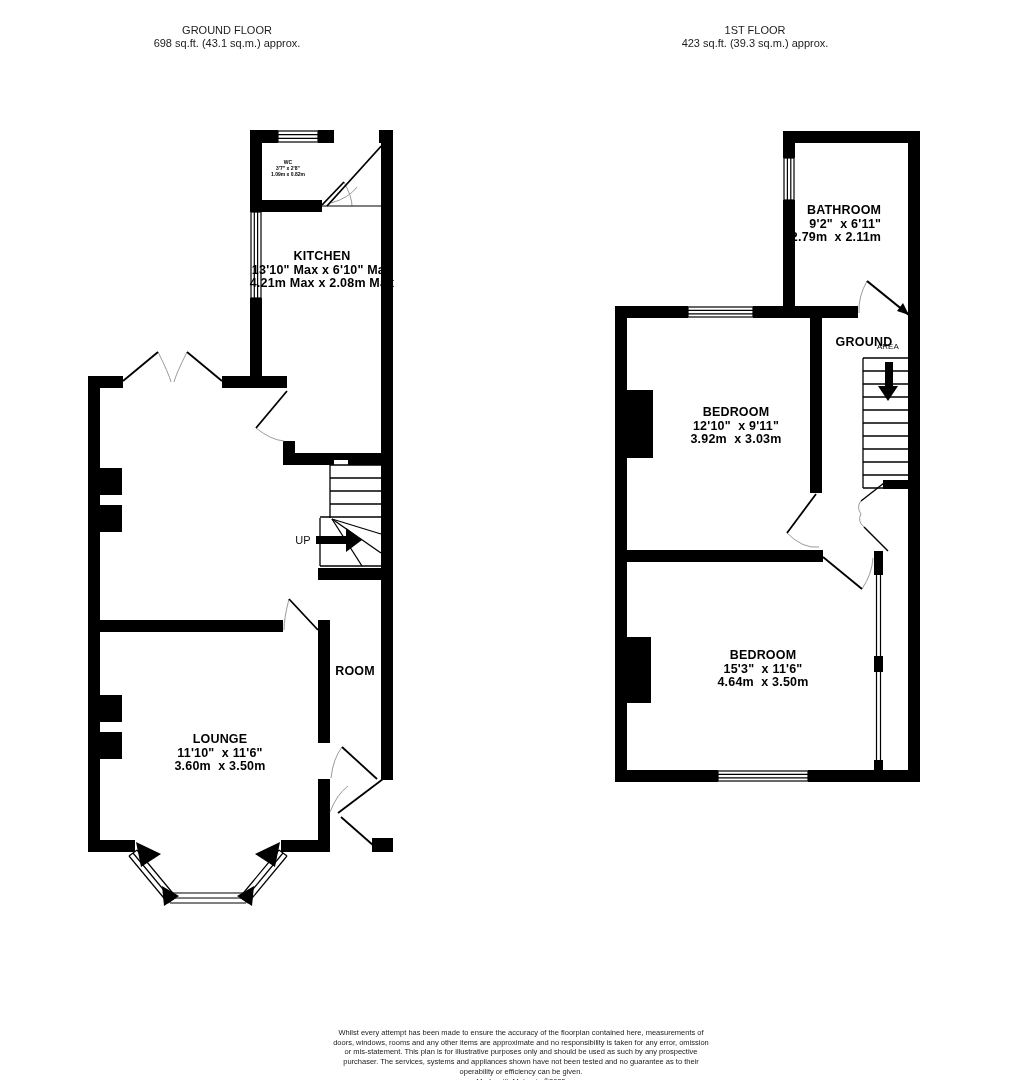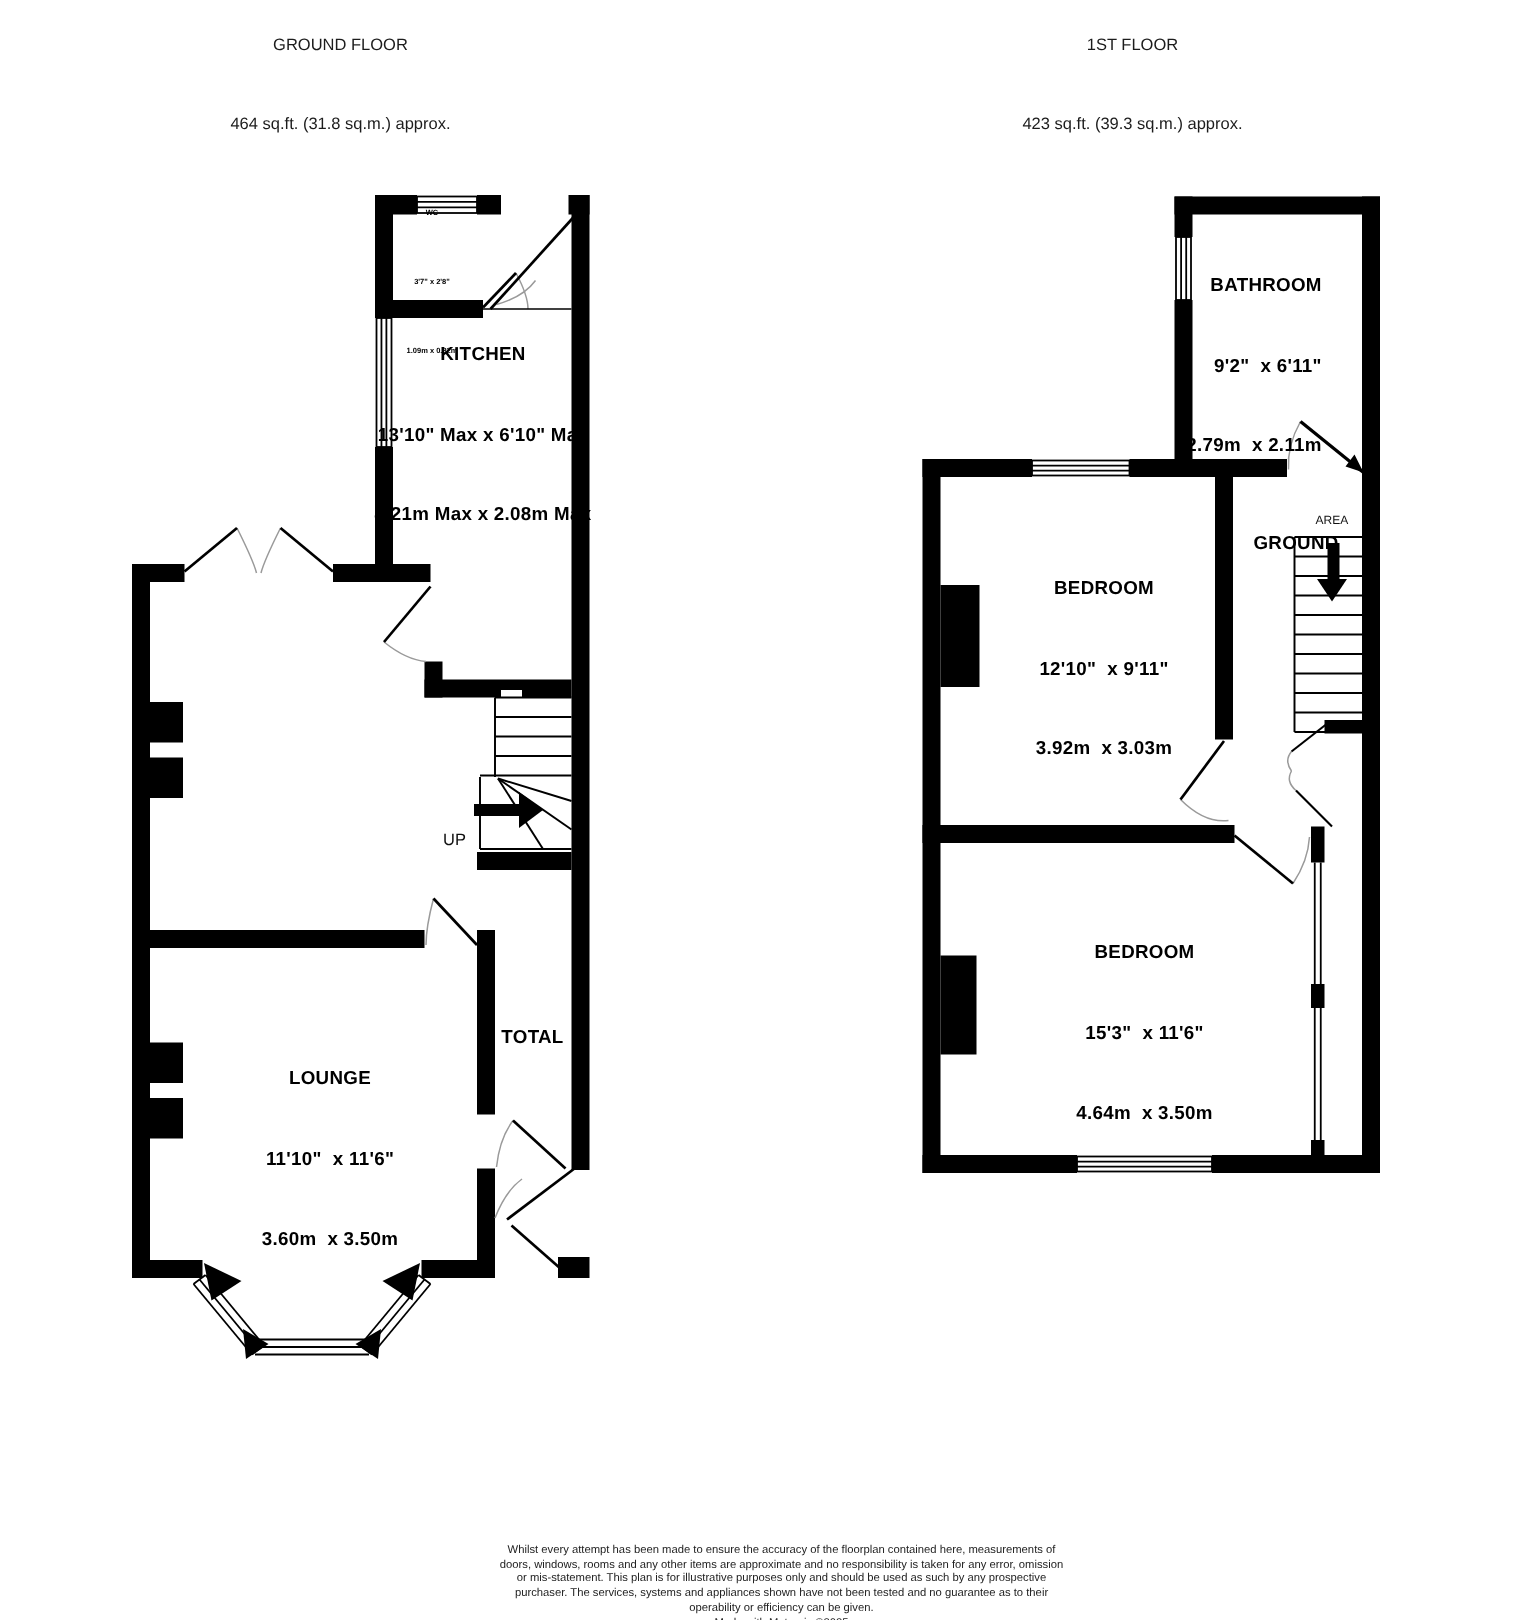--- a/index.html
+++ b/index.html
@@ -1,20 +1,20 @@
 <!DOCTYPE html>
 <html><head>
 <meta charset="utf-8">
 <style>
   html,body{margin:0;padding:0;background:#fff;}
   #canvas{position:relative;width:1011px;height:1080px;background:#ffffff;
           font-family:"Liberation Sans",sans-serif;overflow:hidden;}
   svg{position:absolute;left:0;top:0;}
   .lbl{position:absolute;transform:translate(-50%,-50%);text-align:center;color:#000;}
-  .lbl .ln{white-space:pre;margin-top:40px;}
+  .lbl .ln{white-space:pre;}
   .hdr{font-size:11px;line-height:13px;color:#1c1c1c;}
   .room{font-size:12.5px;line-height:13.5px;font-weight:700;letter-spacing:.2px;}
   .tiny{font-size:5px;line-height:6px;font-weight:700;}
   .small{font-size:11px;color:#111;}
   .xsmall{font-size:8px;color:#111;transform:none;}
   .footer{position:absolute;text-align:center;color:#111;}
   .total{font-size:11.5px;}
   .disc{font-size:7.5px;line-height:9.7px;color:#222;}
 </style>
 </head>
@@ -207,42 +207,42 @@
       <g fill="#000" stroke="none">
         <rect x="885" y="362" width="8" height="26"></rect>
         <polygon points="878,386 898,386 888,401"></polygon>
       </g>
     </g>
   </g>
 </svg>
 
 <div class="lbl hdr" style="left:227px;top:37px;">
   <div class="ln">GROUND FLOOR</div>
-  <div class="ln">464 sq.ft. (31.8 sq.m.) approx.</div>
+  <div class="ln">698 sq.ft. (43.1 sq.m.) approx.</div>
 </div>
 <div class="lbl hdr" style="left:755px;top:37px;">
   <div class="ln">1ST FLOOR</div>
   <div class="ln">423 sq.ft. (39.3 sq.m.) approx.</div>
 </div>
 
 <div class="lbl tiny" style="left:288px;top:168px;">
   <div class="ln">WC</div>
   <div class="ln">3'7" x 2'8"</div>
   <div class="ln">1.09m x 0.82m</div>
 </div>
 
 <div class="lbl room" style="left:322px;top:270px;">
   <div class="ln">KITCHEN</div>
   <div class="ln">13'10" Max x 6'10" Max</div>
   <div class="ln">4.21m Max x 2.08m Max</div>
 </div>
 
 
 <div class="lbl room" style="left:355px;top:672px;">
-  <div class="ln">TOTAL</div>
+  <div class="ln">ROOM</div>
 </div>
 
 <div class="lbl room" style="left:220px;top:753px;">
   <div class="ln">LOUNGE</div>
   <div class="ln">11'10"  x 11'6"</div>
   <div class="ln">3.60m  x 3.50m</div>
 </div>
 
 <div class="lbl small" style="left:303px;top:540px;">
   <div class="ln">UP</div>

